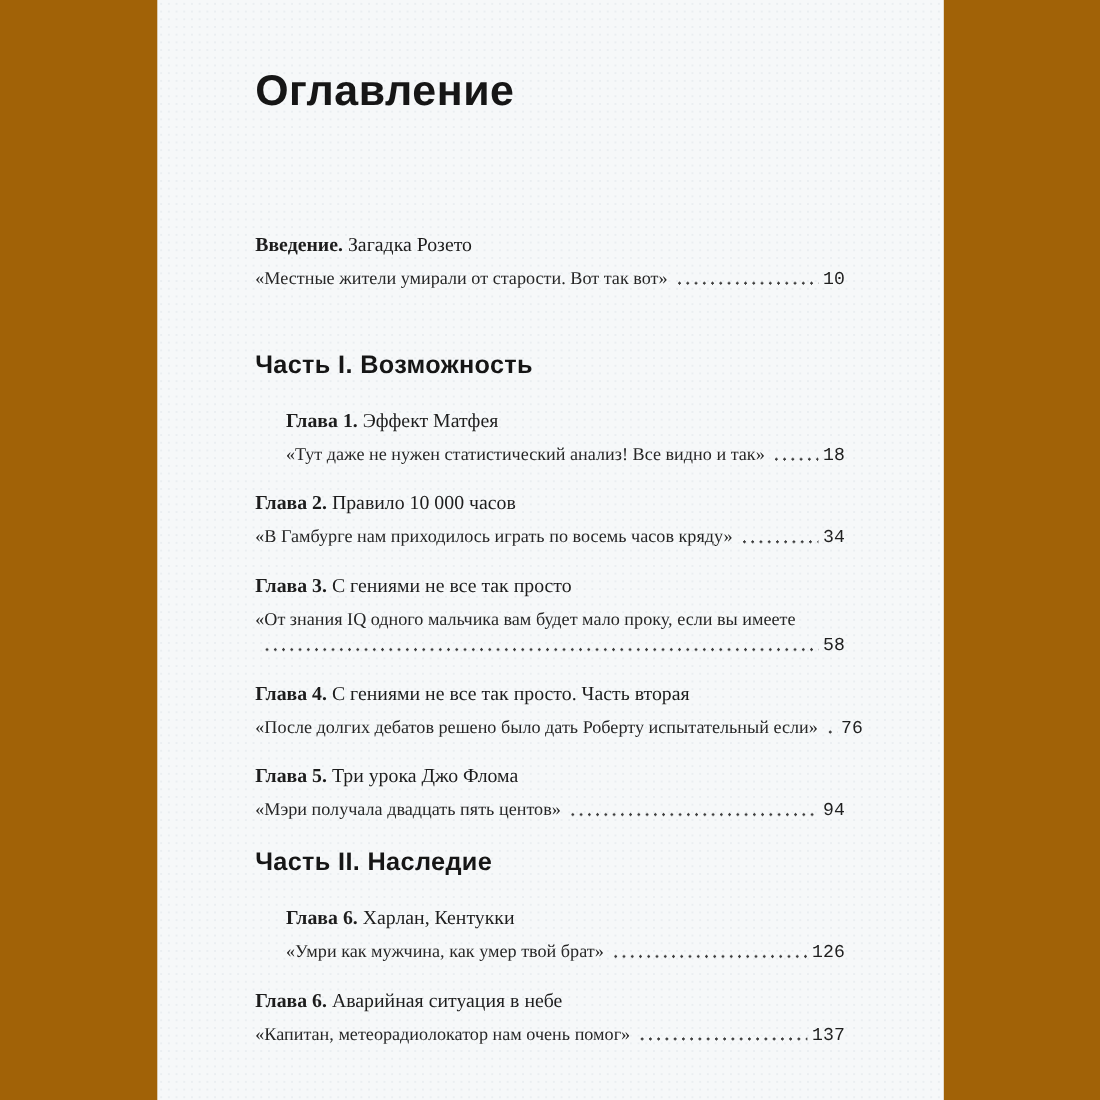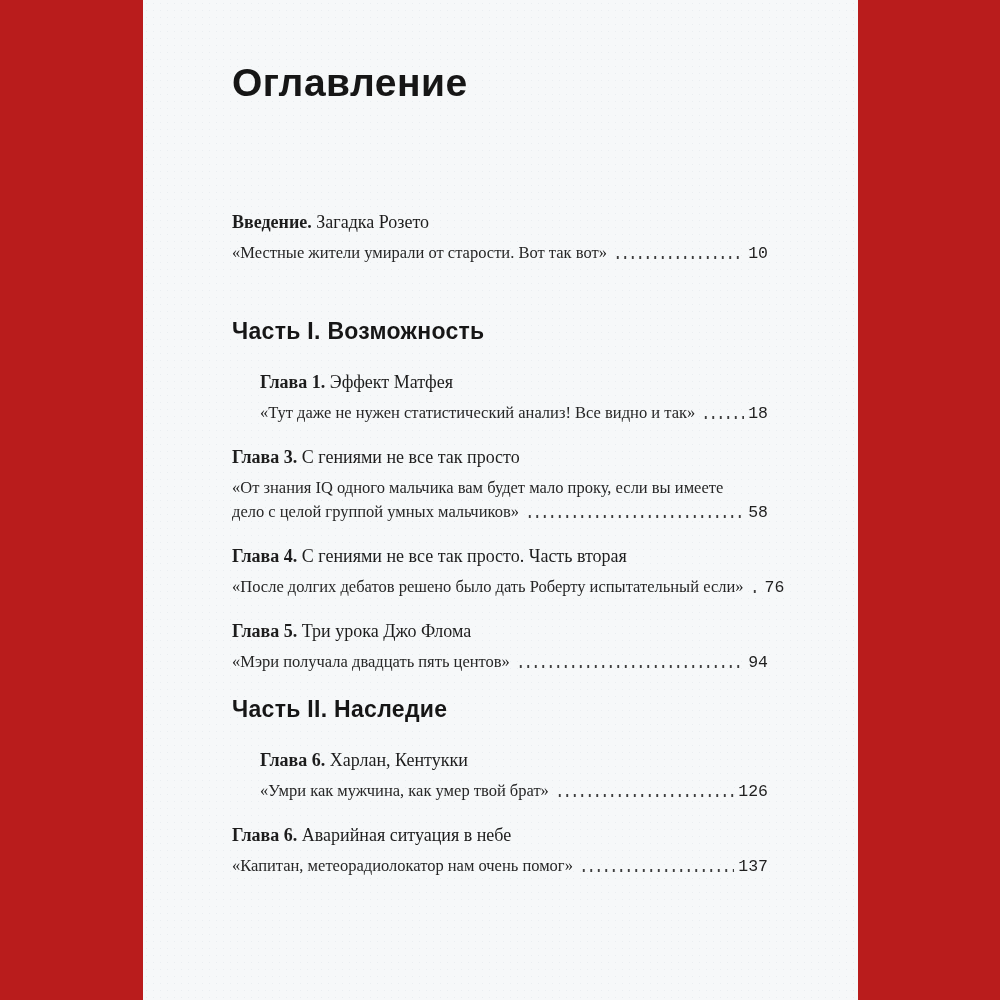--- a/index.html
+++ b/index.html
@@ -4,21 +4,21 @@
 <style>
   html, body {
     margin: 0;
     padding: 0;
     background: #ffffff;
   }
   .canvas {
     position: relative;
     width: 1000px;
     height: 1000px;
-    background: #b91c1c;
+    background: #a16207;
     overflow: hidden;
     font-family: "Liberation Serif", serif;
   }
   .page {
     position: absolute;
     left: 143px;
     top: 0;
     width: 715px;
     height: 1000px;
     box-sizing: border-box;
@@ -126,31 +126,41 @@
           <span class="label">Глава 1.</span>
           <span>Эффект Матфея</span>
         </div>
         <div class="quote-line">
           <span class="quote-text">«Тут даже не нужен статистический анализ! Все видно и так»</span>
           <span class="leader"></span>
           <span class="page-num">18</span>
         </div>
       </div>
 
+      <div class="chapter">
+        <div class="entry-title">
+          <span class="label">Глава 2.</span>
+          <span>Правило 10 000 часов</span>
+        </div>
+        <div class="quote-line">
+          <span class="quote-text">«В Гамбурге нам приходилось играть по восемь часов кряду»</span>
+          <span class="leader"></span>
+          <span class="page-num">34</span>
+        </div>
+      </div>
 
       <div class="chapter">
         <div class="entry-title">
           <span class="label">Глава 3.</span>
           <span>С гениями не все так просто</span>
         </div>
         <div class="quote-line">
           <span class="quote-text">«От знания IQ одного мальчика вам будет мало проку, если вы имеете</span>
         </div>
         <div class="quote-line">
-          <span class="quote-text">дело с целой группой умных мальчиков»</span>
           <span class="leader"></span>
           <span class="page-num">58</span>
         </div>
       </div>
 
       <div class="chapter">
         <div class="entry-title">
           <span class="label">Глава 4.</span>
           <span>С гениями не все так просто. Часть вторая</span>
         </div>

